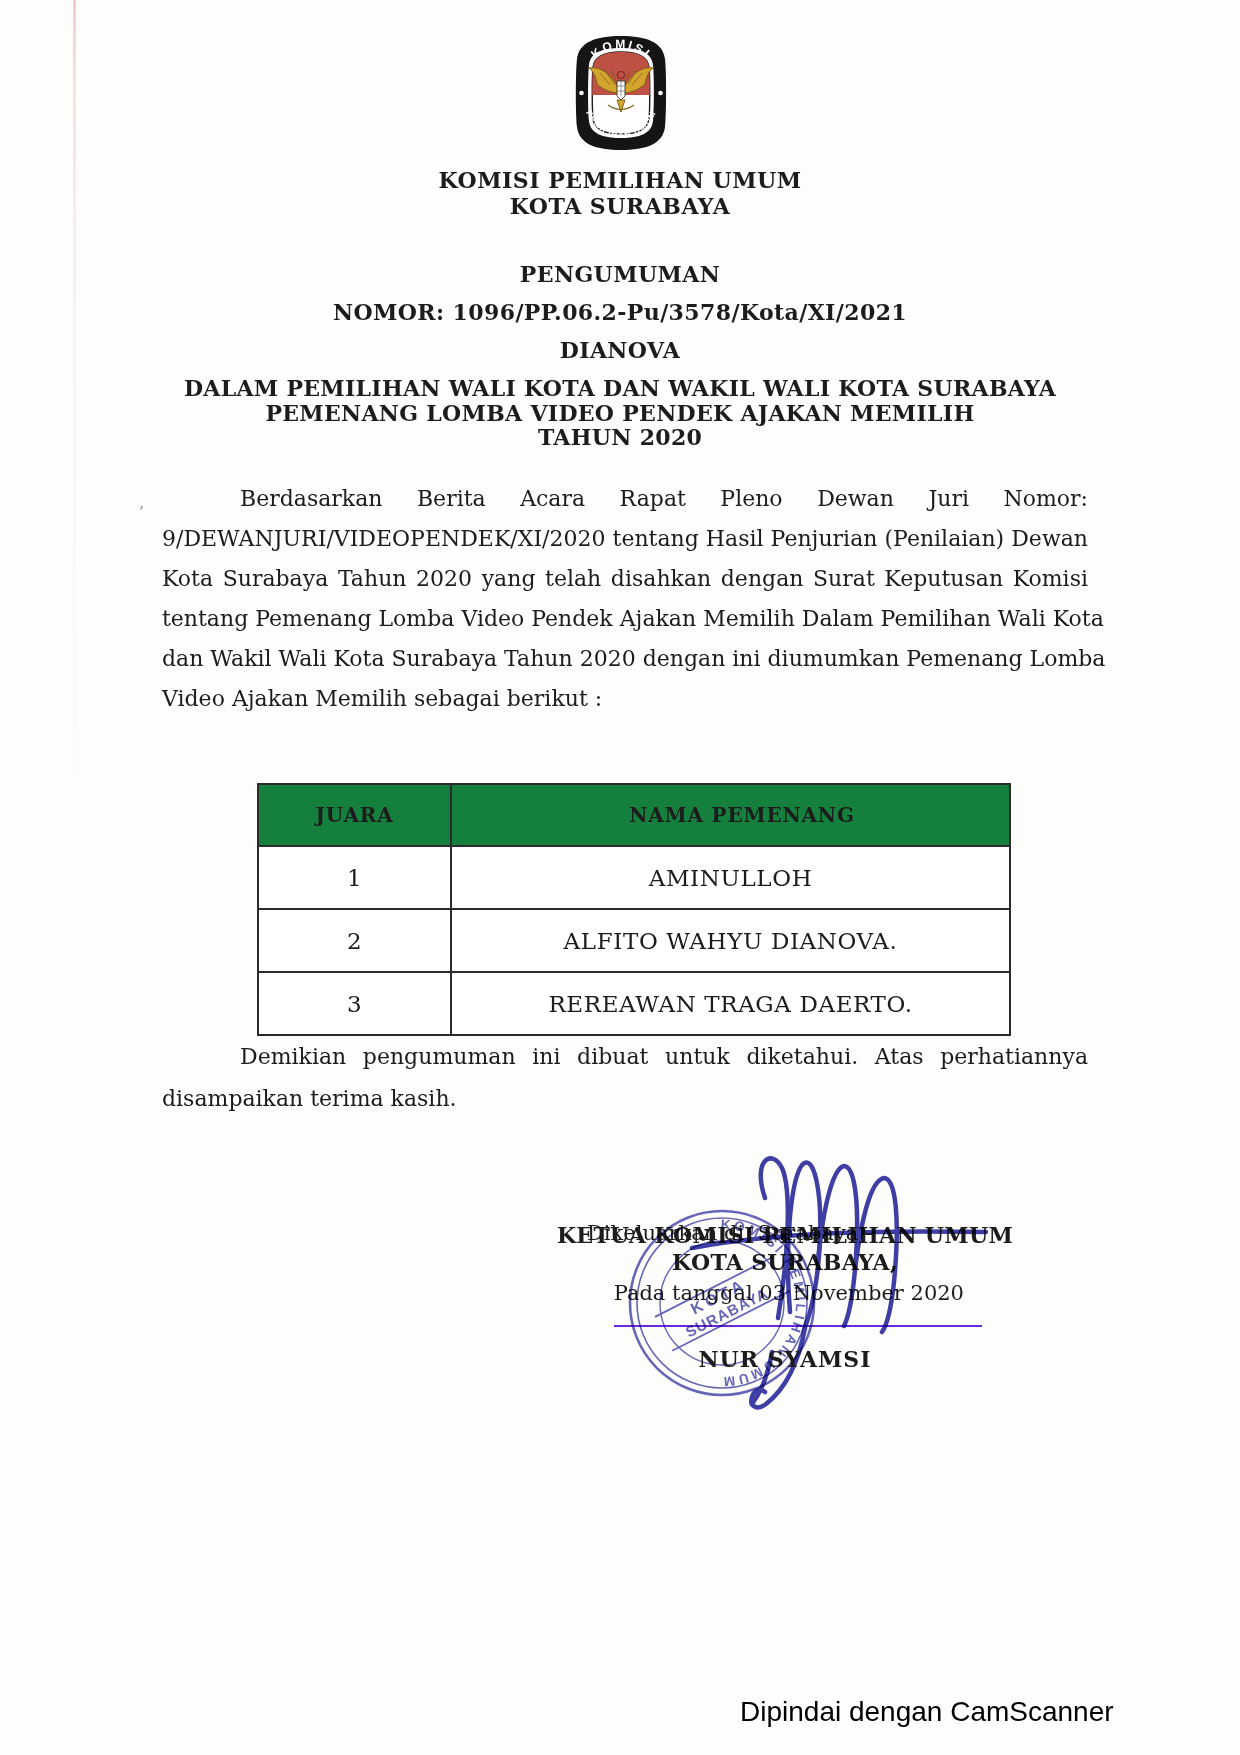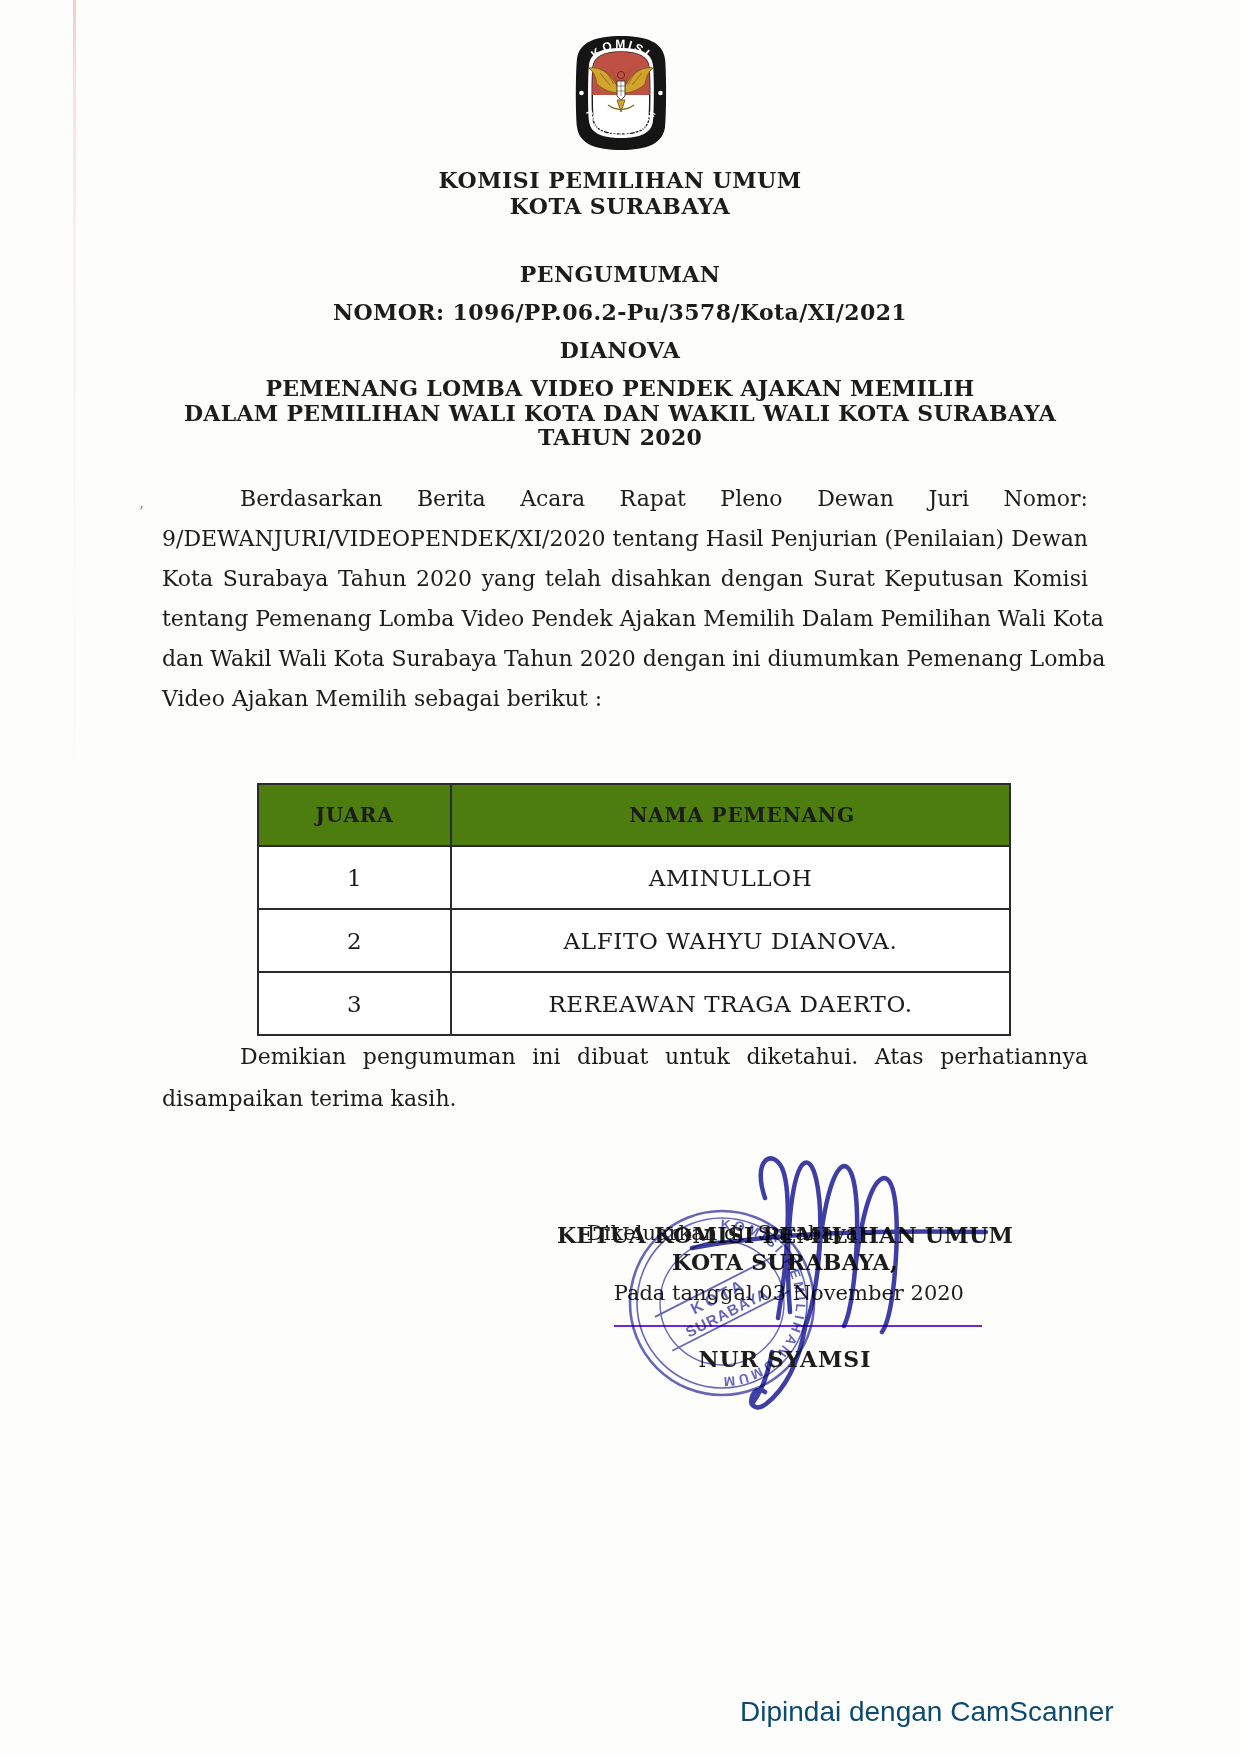--- a/index.html
+++ b/index.html
@@ -37,36 +37,36 @@
   .indent{text-indent:78px;}
   table.winners{
     left:257px;top:783px;border-collapse:collapse;table-layout:fixed;
     position:absolute;background:#fff;
   }
   table.winners td,table.winners th{
     border:2px solid #2b2b2b;text-align:center;vertical-align:middle;
     color:#1c1c1c;
   }
   table.winners th{
-    background:#4d7c0f;font-size:20px;font-weight:bold;letter-spacing:.8px;height:58px;
+    background:#15803d;font-size:20px;font-weight:bold;letter-spacing:.8px;height:58px;
   }
   table.winners td{font-size:23px;letter-spacing:.6px;height:59px;}
   .col-juara{width:189px;}
   .col-nama{width:532px;padding-left:24px;}
   .closing{left:162px;top:1036px;width:926px;font-size:22px;line-height:42px;}
   .issued{left:587px;top:1158px;font-size:21px;line-height:30px;white-space:pre;}
   .issued .dated{display:inline-block;border-bottom:2px solid #6d28d9;padding:0 18px 17px 0;}
   .ketua{left:555px;top:1222px;width:460px;text-align:center;
     font-weight:bold;font-size:22px;line-height:27px;letter-spacing:.3px;}
   .signer-name{left:555px;top:1346px;width:460px;text-align:center;
     font-weight:bold;font-size:22px;letter-spacing:1px;}
   .stamp-svg{left:622px;top:1200px;mix-blend-mode:multiply;opacity:.82;}
   .sig-svg{left:600px;top:1120px;mix-blend-mode:multiply;}
   .camscanner{left:740px;top:1696px;font-family:"Liberation Sans","DejaVu Sans",sans-serif;
-    font-size:28px;color:#0c4a6e;}
+    font-size:28px;color:#000000;}
   .logo-svg{left:570px;top:33px;}
   .stamp-text{font-family:"Liberation Sans",sans-serif;font-weight:bold;}
   .logo-ring-text{font-family:"Liberation Sans",sans-serif;font-weight:bold;fill:#ffffff;}
 </style>
 </head>
 <body>
 
 <div class="page">
 
   <div class="abs edge-line"></div>
@@ -110,22 +110,22 @@
 
   <div class="abs org-block">
     <div>KOMISI PEMILIHAN UMUM</div>
     <div>KOTA SURABAYA</div>
   </div>
 
   <div class="abs h-line t-heading">PENGUMUMAN</div>
   <div class="abs h-line t-number">NOMOR: 1096/PP.06.2-Pu/3578/Kota/XI/2021</div>
   <div class="abs h-line t-about">DIANOVA</div>
   <div class="abs t-subject">
+    <div>DALAM PEMILIHAN WALI KOTA DAN WAKIL WALI KOTA SURABAYA</div>
     <div>PEMENANG LOMBA VIDEO PENDEK AJAKAN MEMILIH</div>
-    <div>DALAM PEMILIHAN WALI KOTA DAN WAKIL WALI KOTA SURABAYA</div>
     <div>TAHUN 2020</div>
   </div>
 
   <div class="abs para">
     <div class="jline indent">Berdasarkan Berita Acara Rapat Pleno Dewan Juri Nomor:</div>
     <div class="jline">9/DEWANJURI/VIDEOPENDEK/XI/2020 tentang Hasil Penjurian (Penilaian) Dewan</div>
     <div class="jline">Kota Surabaya Tahun 2020 yang telah disahkan dengan Surat Keputusan Komisi</div>
     <div class="jline">tentang Pemenang Lomba Video Pendek Ajakan Memilih Dalam Pemilihan Wali Kota</div>
     <div class="jline">dan Wakil Wali Kota Surabaya Tahun 2020 dengan ini diumumkan Pemenang Lomba</div>
     <div class="lline">Video Ajakan Memilih sebagai berikut :</div>

